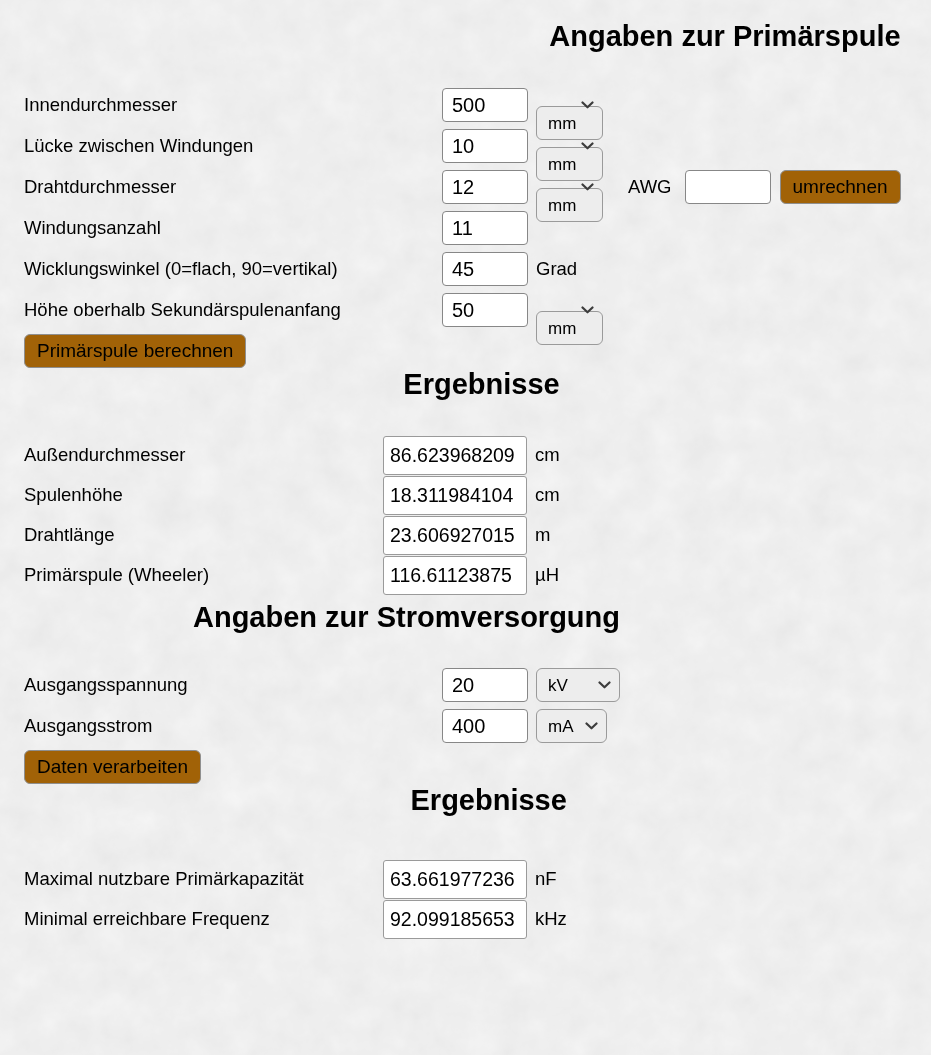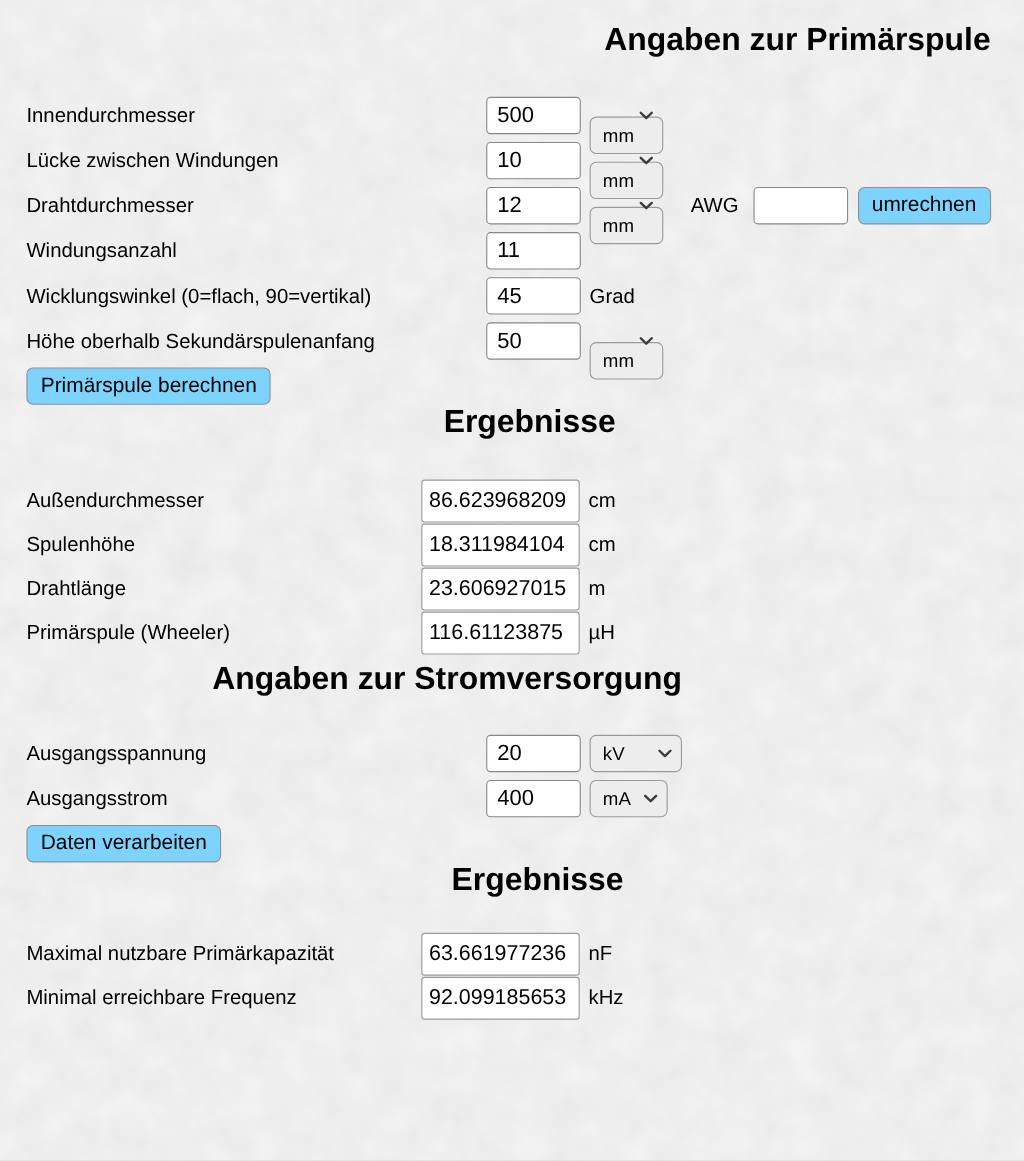--- a/index.html
+++ b/index.html
@@ -25,21 +25,21 @@
 
   h1.section-title {
     font-size: 29px; font-weight: 700; line-height: 33px;
     margin: 0; color: #000;
   }
 
   .rows { display: flex; flex-direction: column; align-items: flex-start; }
   .rows-gap-35 { margin-top: 35px; }
   .rows-gap-40 { margin-top: 40px; }
   .rows-gap-34 { margin-top: 34px; }
-  .rows-gap-36 { margin-top: 36px; }
+  .rows-gap-36 { margin-top: 48px; }
   .mt-34 { margin-top: 34px; }
   .mt-35 { margin-top: 35px; }
   .mt-40 { margin-top: 40px; }
 
   .form-row { display: flex; align-items: center; height: 34px; margin-bottom: 7px; }
   .form-row .label { width: 418px; flex: none; font-size: 18.5px; }
 
   .result-row { display: flex; align-items: center; height: 28px; margin-bottom: 12px; }
   .result-row .label { width: 359px; flex: none; font-size: 18.5px; }
 
@@ -76,21 +76,21 @@
   .unit-text { margin-left: 8px; font-size: 18.5px; }
   .unit-label { margin-left: 8px; font-size: 18.5px; }
 
   .awg-group { display: flex; align-items: center; margin-left: 25px; }
   .awg-label { font-size: 18.5px; }
   .awg-input { width: 86px; margin-left: 13px; }
 
   .btn {
     height: 34px;
     border: 1.5px solid #8f8f8f; border-radius: 6px;
-    background: #7dd3fc; color: #000;
+    background: #a16207; color: #000;
     font: 400 19px "Liberation Sans", sans-serif;
     padding: 4px 12px; cursor: pointer;
   }
   .btn-row { display: flex; margin: 0; }
 </style>
 </head>
 <body>
 
 <svg class="texture" xmlns="http://www.w3.org/2000/svg">
   <defs>

